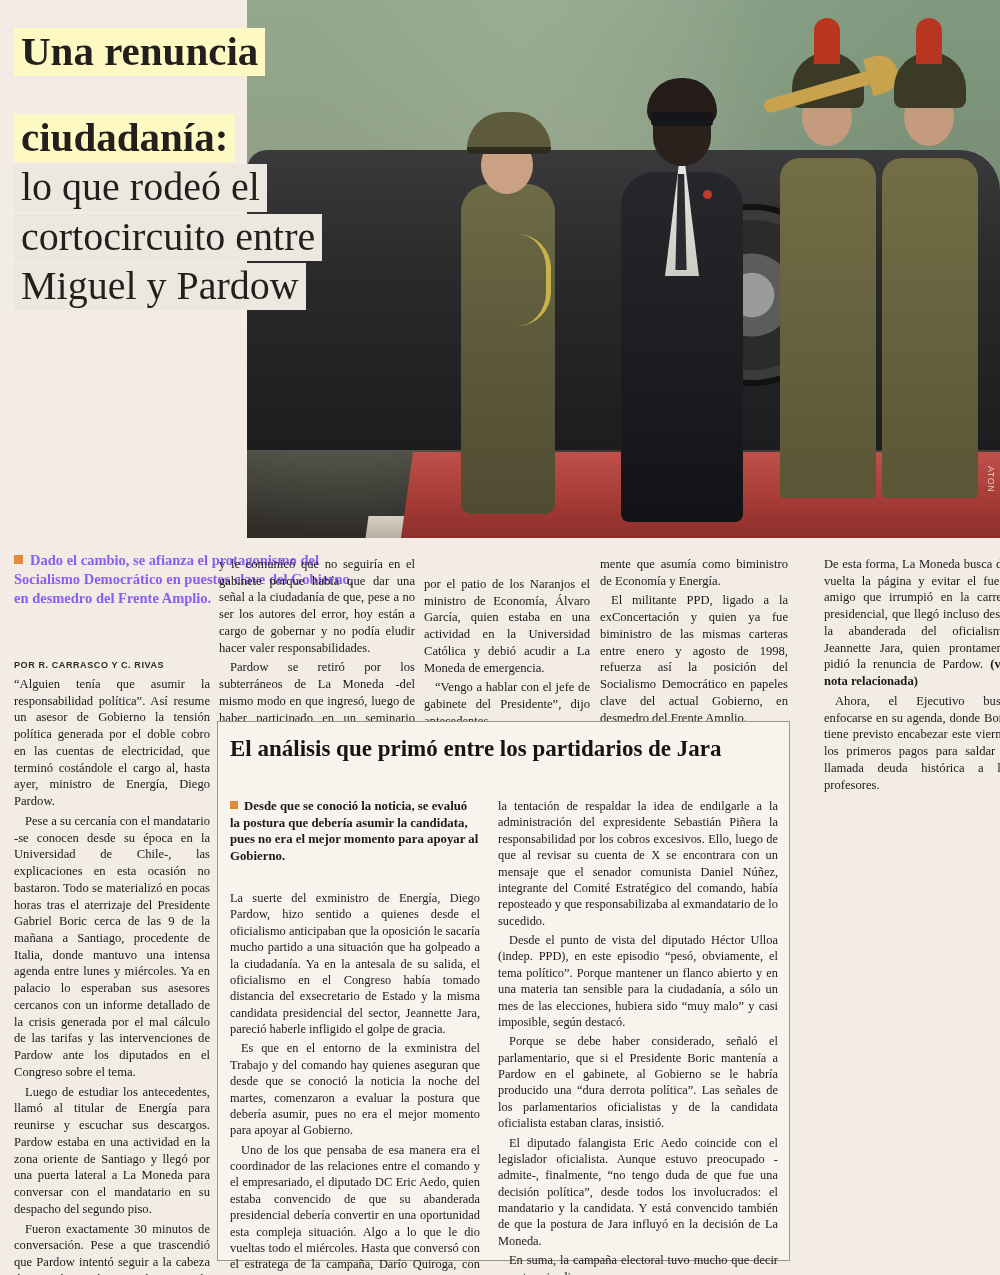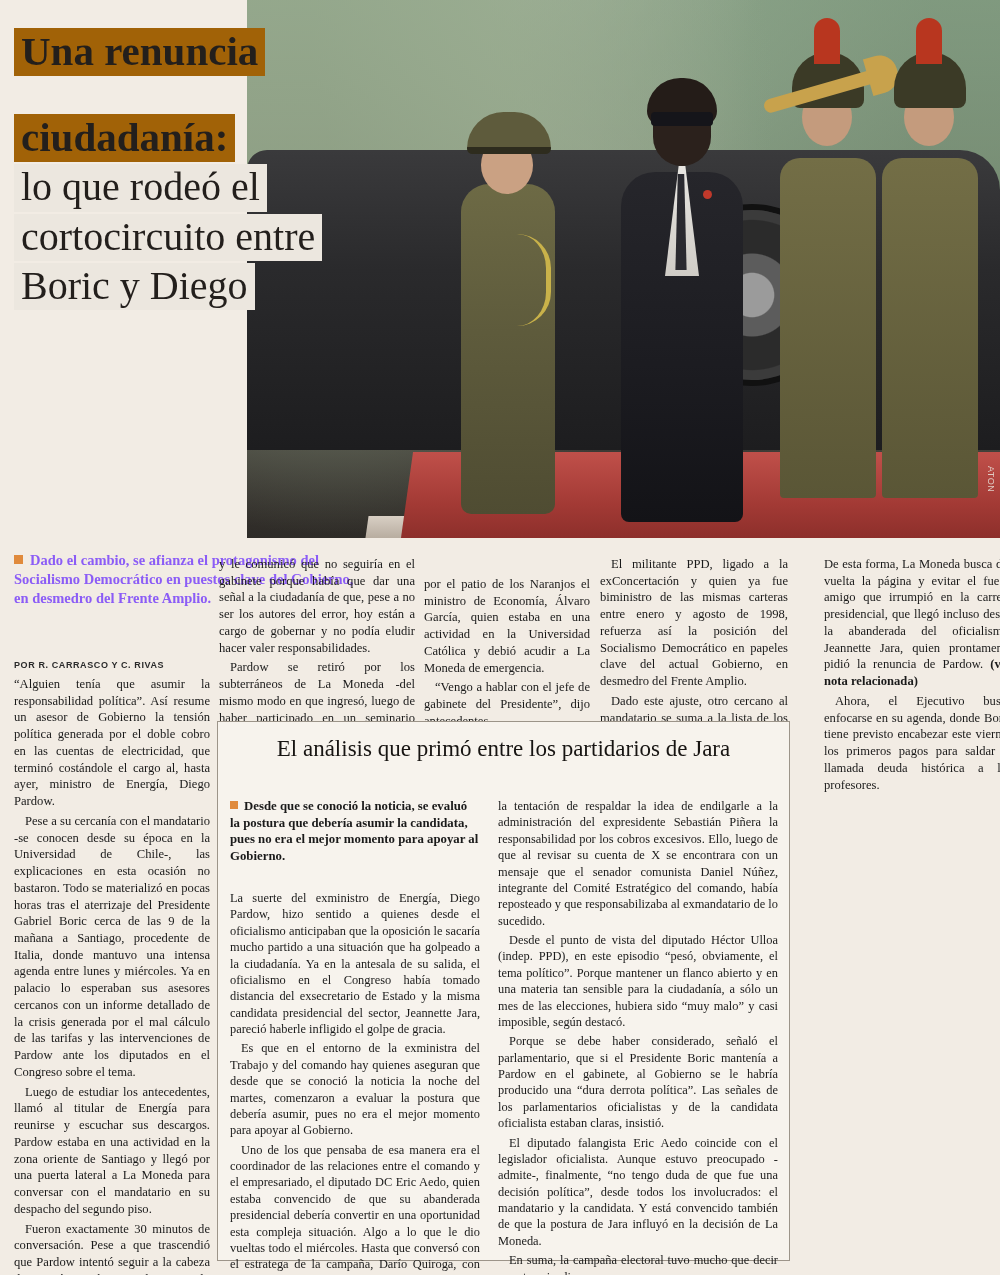--- a/index.html
+++ b/index.html
@@ -135,21 +135,21 @@
   .headline { position:absolute; left:14px; top:28px; width:360px; }
   .hl-line {
     display:inline-block;
     font-family:"Liberation Serif", serif;
     font-weight:bold;
     font-size:41px;
     line-height:1.03;
     padding:2px 7px 4px 7px;
     margin-bottom:2px;
     color:#231f1c;
-    background:#a16207;
+    background:#fef9c3;
   }
   .hl-line.sub {
     font-weight:normal;
     background:#ece7df;
     font-size:40px;
     color:#231f1c;
   }
 
   
   .kicker {
@@ -184,23 +184,22 @@
 
   
   .inset {
     position:absolute; left:217px; top:721px; width:573px; height:540px;
     background:#f7f3ed;
     border:1px solid #9c9489;
     padding:10px 12px 8px 12px;
   }
   .inset h2 {
     margin:4px 0 10px 0;
-    text-align:center;
     font-size:23px;
-    font-weight:normal;
+    font-weight:bold;
     font-family:"Liberation Serif", serif;
     color:#171412;
   }
   .inset-lead {
     position:absolute; left:12px; top:76px; width:250px;
     font-weight:bold; font-size:12.8px; line-height:1.3;
   }
   .inset-lead .sq { display:inline-block; width:8px; height:8px; background:#e08a3c; margin-right:6px; vertical-align:1px; }
   .icol { position:absolute; font-size:12.4px; line-height:1.32; text-align:justify; }
   .icol p { margin:0 0 3px 0; text-indent:11px; }
@@ -256,21 +255,21 @@
     <div class="hero-credit">ATON</div>
   </div>
 
   <div class="headline">
     <div class="hl-line">Una renuncia</div><br>
     <br>
     <br>
     <div class="hl-line">ciudadanía:</div><br>
     <div class="hl-line sub">lo que rodeó el</div><br>
     <div class="hl-line sub">cortocircuito entre</div><br>
-    <div class="hl-line sub">Boric y Diego</div>
+    <div class="hl-line sub">Miguel y Pardow</div>
   </div>
 
   <div class="kicker">
     <span class="sq"></span><span>Dado el cambio, se afianza el protagonismo del Socialismo Democrático en puestos clave del Gobierno, en desmedro del Frente Amplio.</span>
   </div>
 
   <div class="byline">POR R. CARRASCO Y C. RIVAS</div>
 
   <div class="col" id="col1">
     <p class="first">“Alguien tenía que asumir la responsabilidad política”. Así resume un asesor de Gobierno la tensión política generada por el doble cobro en las cuentas de electricidad, que terminó costándole el cargo al, hasta ayer, ministro de Energía, Diego Pardow.</p>
@@ -286,20 +285,21 @@
     <p>Cerca de las 13:00 horas, llegaba</p>
   </div>
 
   <div class="col" id="col3">
     <p class="first">por el patio de los Naranjos el ministro de Economía, Álvaro García, quien estaba en una actividad en la Universidad Católica y debió acudir a La Moneda de emergencia.</p>
     <p>“Vengo a hablar con el jefe de gabinete del Presidente”, dijo antecedentes.</p>
     <p>Pasaron 20 minutos y, desde Presidencia, se informaba oficial-</p>
   </div>
 
   <div class="col" id="col4">
+    <p class="first">mente que asumía como biministro de Economía y Energía.</p>
     <p>El militante PPD, ligado a la exConcertación y quien ya fue biministro de las mismas carteras entre enero y agosto de 1998, refuerza así la posición del Socialismo Democrático en papeles clave del actual Gobierno, en desmedro del Frente Amplio.</p>
     <p>Dado este ajuste, otro cercano al mandatario se suma a la lista de los que abandonan el Gobierno renunciando, como ya lo hicieron Giorgio Jackson, Izkia Siches, y Miguel Crispi.</p>
     <p>Pardow solo reaccionó a través de su cuenta de X, donde escribió que “este cargo que tuve el honor de liderar es de exclusiva confianza del Presidente” y entregó “los mejores deseos al biministro Álvaro García”.</p>
     <p>El nuevo biministro, luego de reunirse con Boric y fijar las primeras acciones para contener la crisis, informó junto a la ministra vocera Camila Vallejo que el mandato de Boric es buscar la forma de compensar a los afectados por los cobros mal calculados y que se instruyó una auditoría en la Comisión Nacional de Energía (CNE) para determinar por qué no se detectó la falla antes.</p>
   </div>
 
   <div class="col" id="col5">
     <p class="first"><span>De esta forma, La Moneda busca dar vuelta la página y evitar el fuego amigo que irrumpió en la carrera presidencial, que llegó incluso desde la abanderada del oficialismo, Jeannette Jara, quien prontamente pidió la renuncia de Pardow.</span> <span class="bold-tail">(ver nota relacionada)</span></p>
     <p>Ahora, el Ejecutivo busca enfocarse en su agenda, donde Boric tiene previsto encabezar este viernes los primeros pagos para saldar la llamada deuda histórica a los profesores.</p>
   </div>

